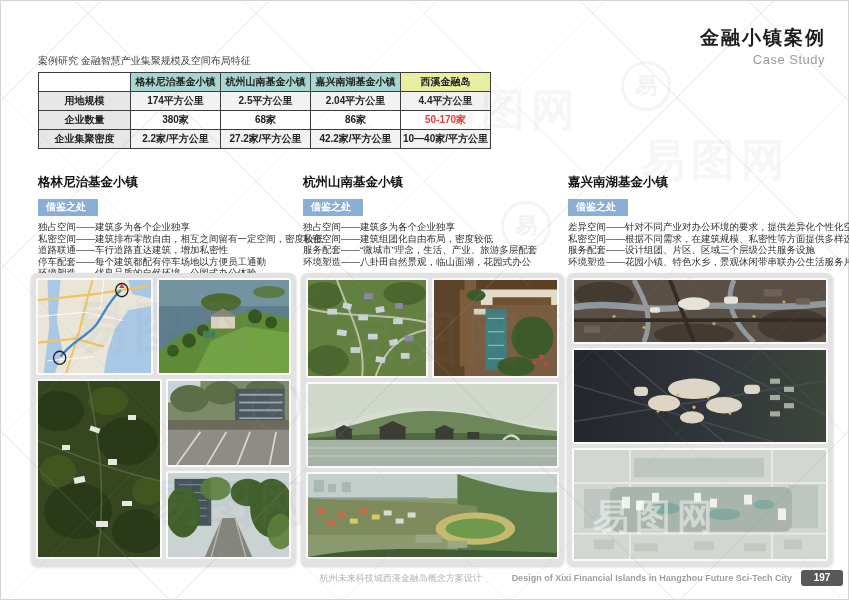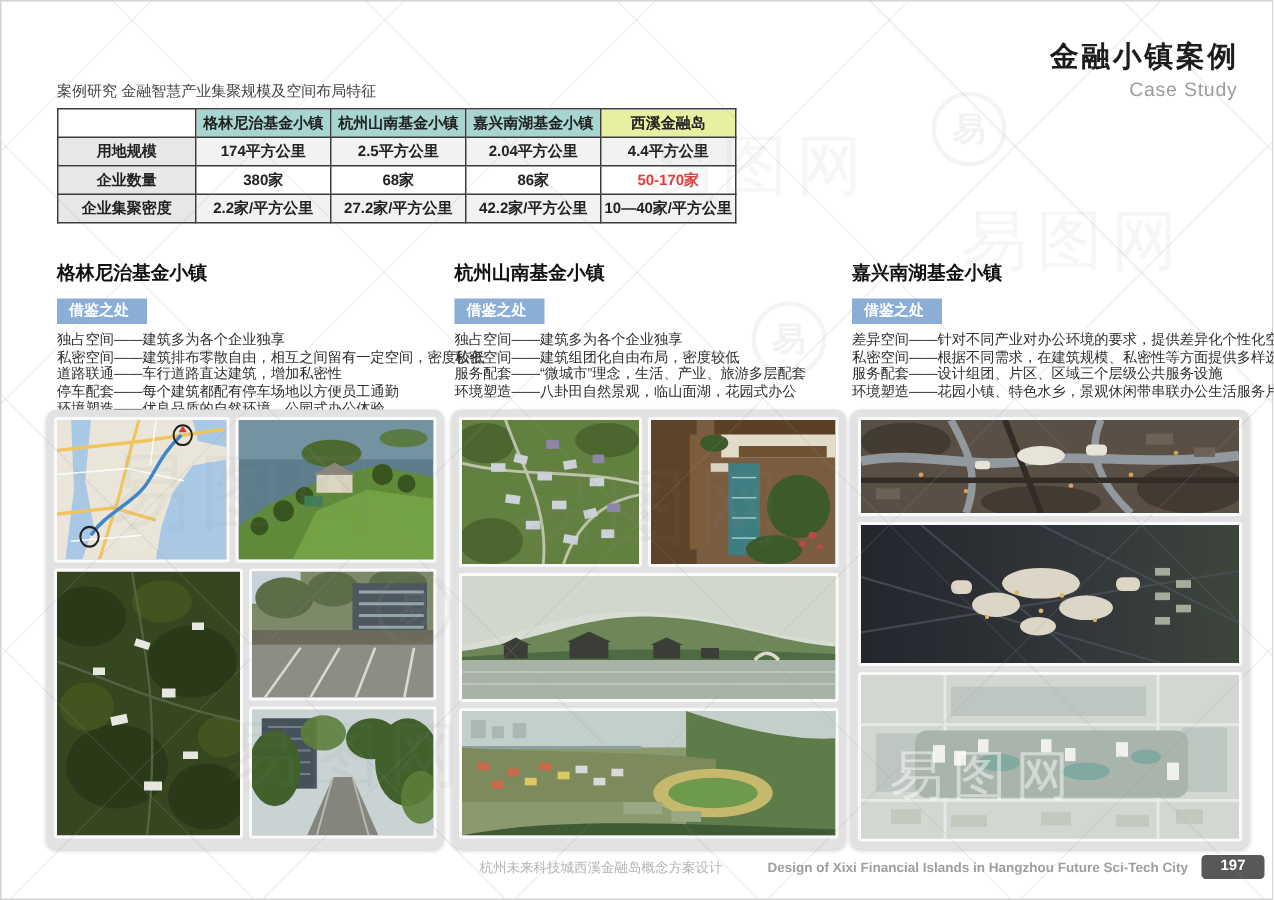--- a/index.html
+++ b/index.html
@@ -52,21 +52,21 @@
   .footer-en{font-size:9px;color:#9e9e9e;font-weight:bold;white-space:nowrap;}
   .page-badge{position:absolute;right:5px;top:569px;width:42px;height:16px;background:#585858;
               border-radius:3px;color:#fff;font-size:10px;font-weight:bold;text-align:center;
               line-height:16px;}
 
   
   .wm{position:absolute;inset:0;pointer-events:none;z-index:50;
       background:
         repeating-linear-gradient(45deg,transparent 0,transparent 118px,rgba(150,150,150,.14) 118px,rgba(150,150,150,.14) 119px),
         repeating-linear-gradient(-45deg,transparent 0,transparent 118px,rgba(150,150,150,.14) 118px,rgba(150,150,150,.14) 119px);}
-  .wm-t{position:absolute;font-weight:normal;color:rgba(140,140,140,.08);letter-spacing:6px;}
+  .wm-t{position:absolute;font-weight:bold;color:rgba(140,140,140,.08);letter-spacing:6px;}
   .wm-big{color:rgba(255,255,255,.48);font-size:36px;letter-spacing:6px;}
   .wm-ring{position:absolute;border:3px solid rgba(150,150,150,.10);border-radius:50%;
            width:44px;height:44px;text-align:center;line-height:44px;font-size:22px;
            color:rgba(150,150,150,.12);font-weight:bold;}
 </style>
 </head>
 <body>
 
 <div class="slide">
 

